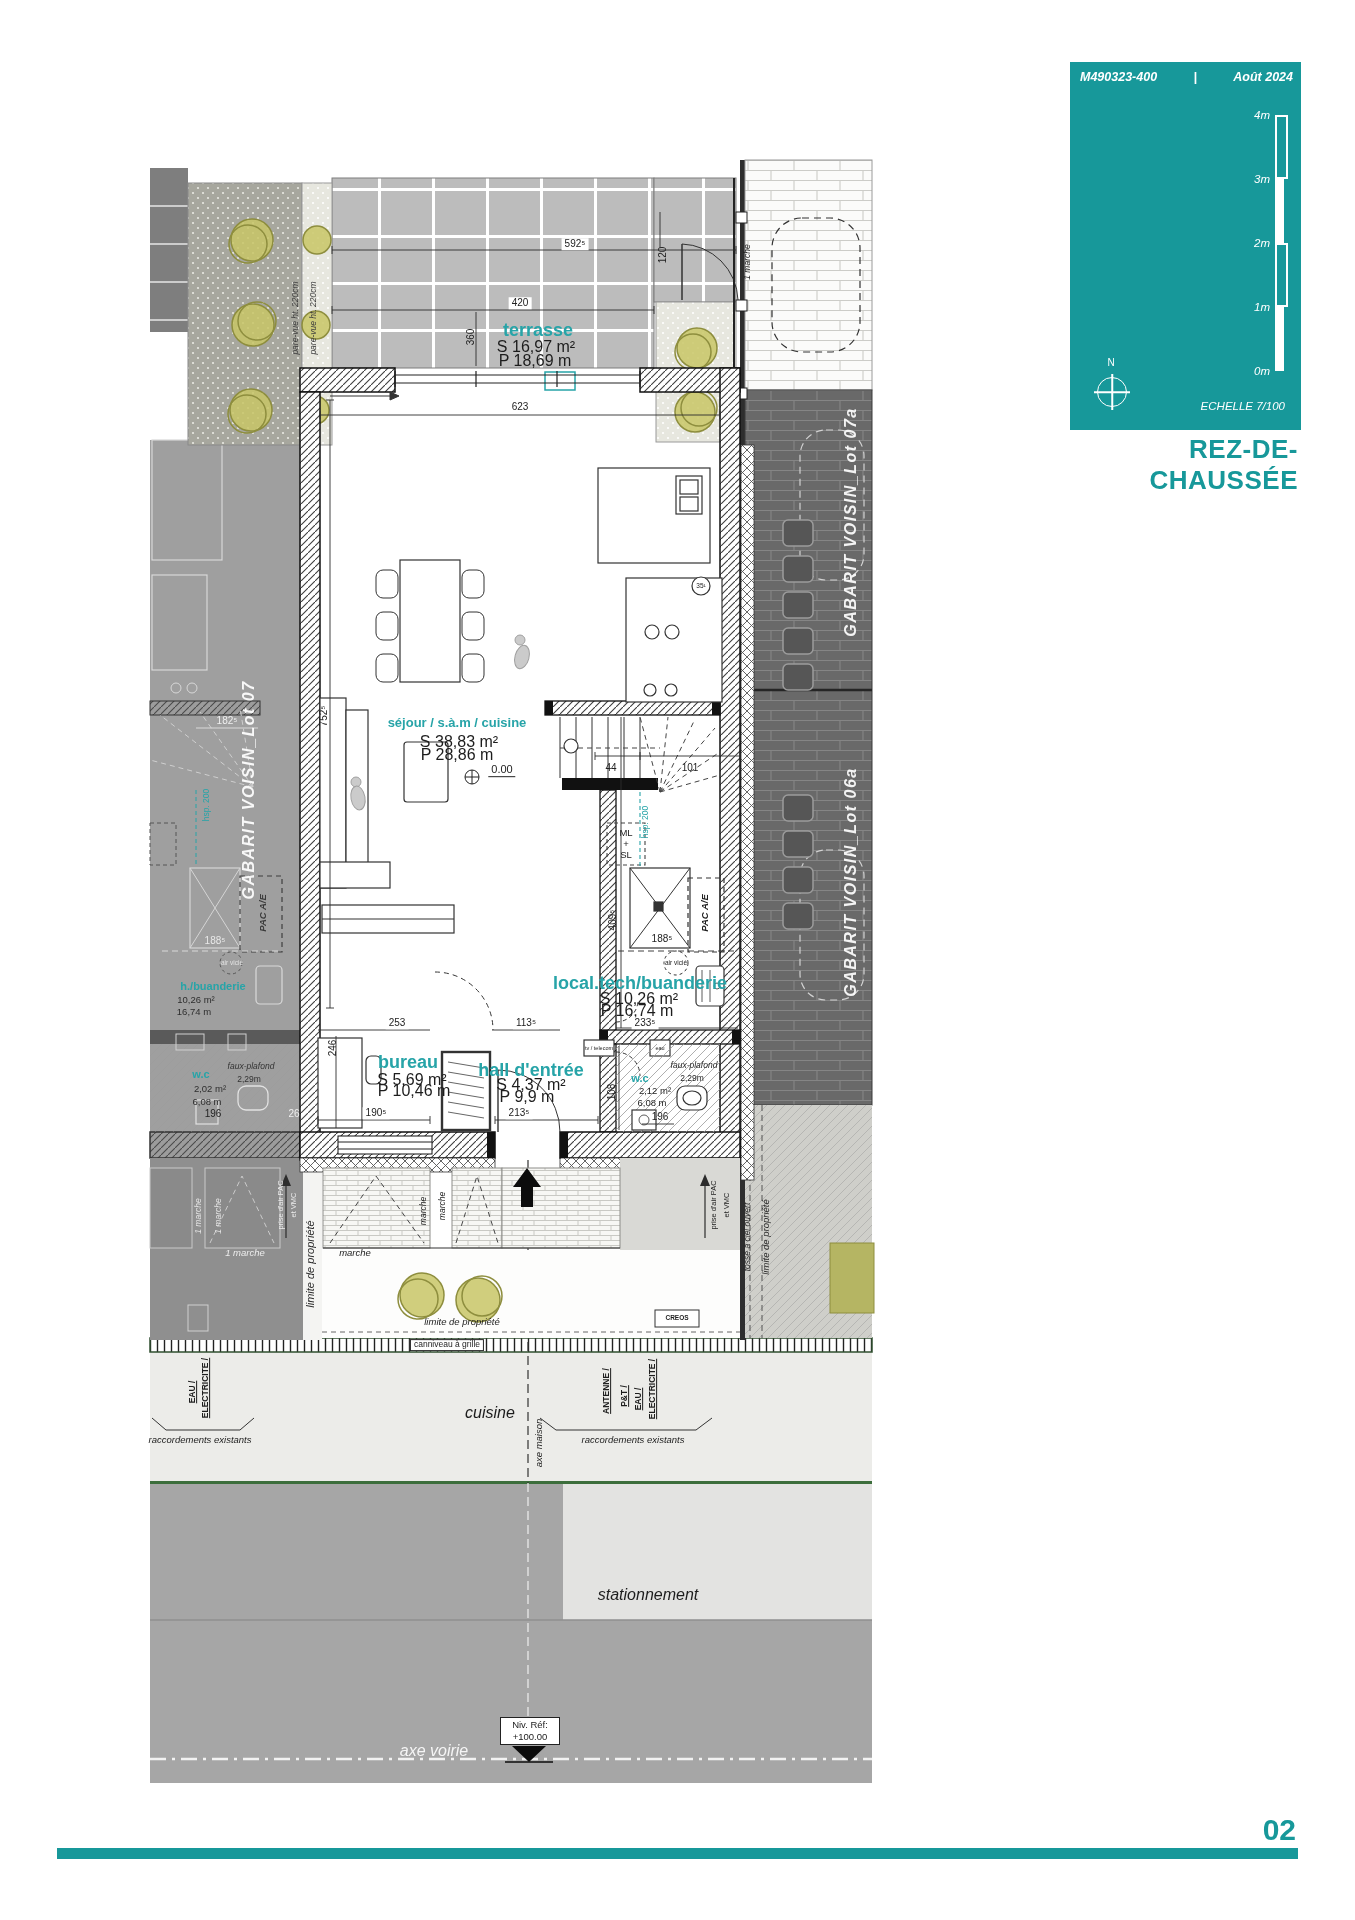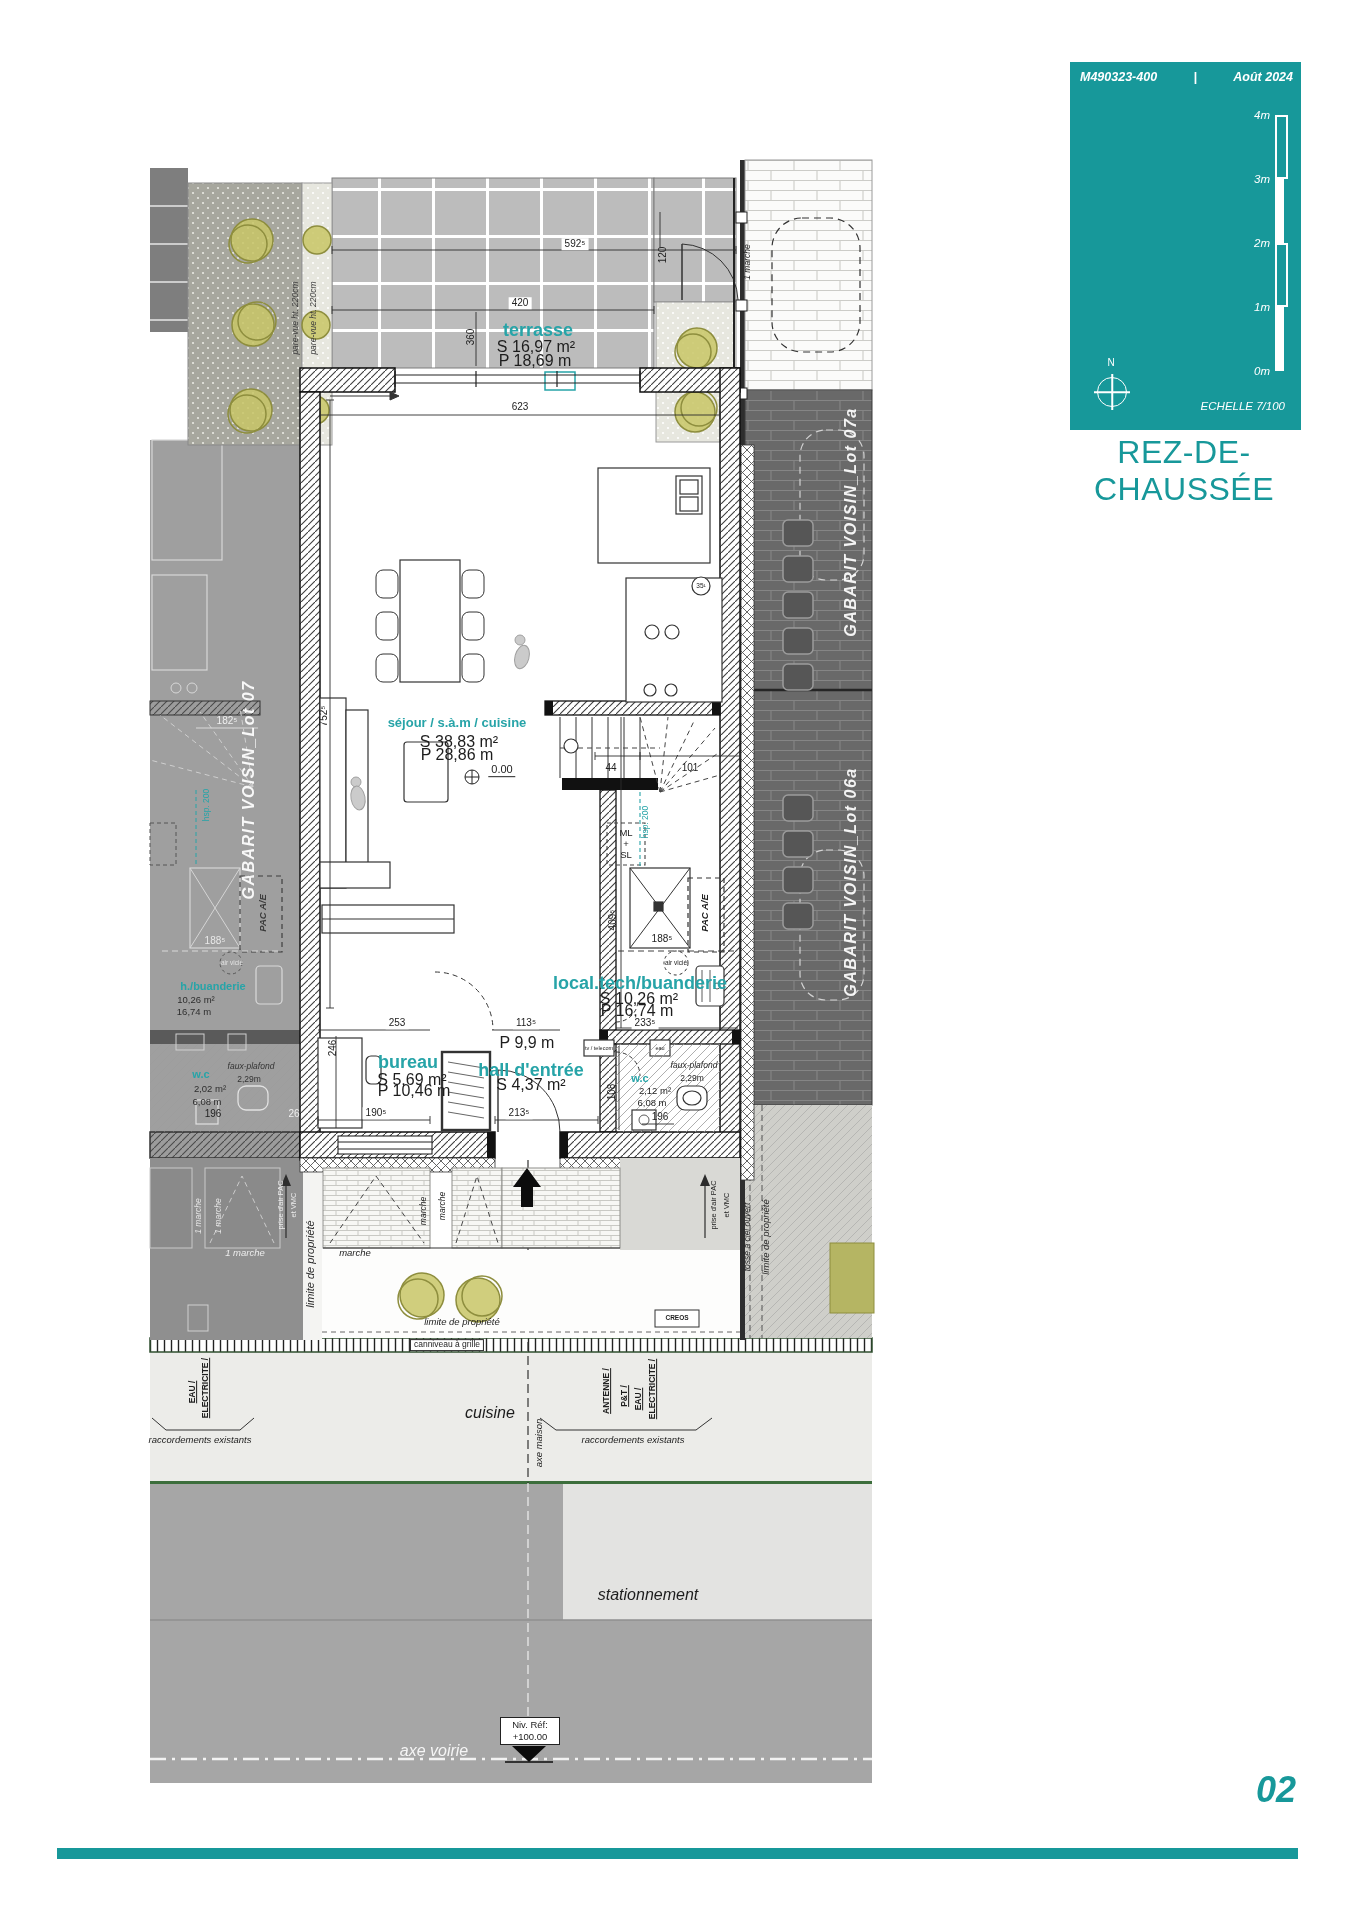--- a/index.html
+++ b/index.html
@@ -26,25 +26,25 @@
   .mk{position:absolute;color:#fff;font-style:italic;font-size:11.5px;transform:translate(-100%,-50%);}
   .seg{position:absolute;left:205px;width:9px;}
   .seg.out{border:2px solid #fff;}
   .seg.sol{background:#fff;}
   #compass{position:absolute;left:27px;top:315px;width:28px;height:28px;border:1.6px solid #fff;border-radius:50%;}
   #compass:before,#compass:after{content:"";position:absolute;background:#fff;}
   #compass:before{left:50%;top:-4px;bottom:-4px;width:1.5px;transform:translateX(-50%);}
   #compass:after{top:50%;left:-4px;right:-4px;height:1.5px;transform:translateY(-50%);}
   #north{position:absolute;left:41px;top:300px;transform:translate(-50%,-50%);color:#fff;font-size:10px;}
   #echelle{position:absolute;right:16px;bottom:18px;color:#fff;font-style:italic;font-size:11.5px;}
-  #title{position:absolute;left:1070px;top:434px;width:228px;text-align:center;color:var(--accent);
-         font-size:32px;font-weight:normal;letter-spacing:.5px;}
+  #title{position:absolute;left:1070px;top:434px;width:228px;text-align:right;color:var(--accent);
+         font-size:26px;font-weight:bold;letter-spacing:.5px;}
   #footer-bar{position:absolute;left:57px;top:1848px;width:1241px;height:11px;background:var(--accent);}
-  #page-num{position:absolute;left:1296px;top:1790px;transform:translate(-100%,-50%);
-            color:var(--accent);font-size:36px;font-weight:bold;font-style:italic;}
+  #page-num{position:absolute;left:1296px;top:1830px;transform:translate(-100%,-50%);
+            color:var(--accent);font-size:30px;font-weight:bold;}
   #niv{position:absolute;left:500px;top:1717px;width:58px;background:#fff;border:1px solid #222;
        text-align:center;font-size:9.5px;line-height:1.25;padding:1px 0;}
 </style>
 </head>
 <body>
 
 <div id="page">
 
 <svg id="plan-svg" viewBox="0 0 1355 1920">
 <defs>
@@ -441,21 +441,21 @@
 <div class="lbl s9" style="left:194px;top:1012px;color:#2e2e2e">16,74 m</div>
 
 <div class="lbl teal s12" style="left:408px;top:1062px">bureau</div>
 <div class="lbl s10" style="left:412px;top:1080px">S  5,69 m²</div>
 <div class="lbl s10" style="left:414px;top:1091px">P  10,46 m</div>
 <div class="lbl dimt bgw" style="left:397px;top:1023px">253</div>
 <div class="lbl rot dimt" style="left:333px;top:1048px">246</div>
 <div class="lbl dimt bgw" style="left:376px;top:1113px">190⁵</div>
 <div class="lbl teal s12" style="left:531px;top:1070px">hall d'entrée</div>
 <div class="lbl s10" style="left:531px;top:1085px">S  4,37 m²</div>
-<div class="lbl s10" style="left:527px;top:1043px">P  9,9 m</div>
+<div class="lbl s10" style="left:527px;top:1097px">P  9,9 m</div>
 <div class="lbl dimt bgw" style="left:519px;top:1113px">213⁵</div>
 <div class="lbl dimt bgw" style="left:526px;top:1023px">113⁵</div>
 
 <div class="lbl rot gab wht" style="left:249px;top:790px">GABARIT VOISIN_Lot 07</div>
 <div class="lbl rot gab wht" style="left:851px;top:522px">GABARIT VOISIN_Lot 07a</div>
 <div class="lbl rot gab wht" style="left:851px;top:882px">GABARIT VOISIN_Lot 06a</div>
 
 <div class="lbl rot s8 it" style="left:199px;top:1216px;color:#e6e6e6">1 marche</div>
 <div class="lbl rot s8 it" style="left:219px;top:1216px;color:#e6e6e6">1 marche</div>
 <div class="lbl s9 it" style="left:245px;top:1253px;color:#ededed">1 marche</div>

